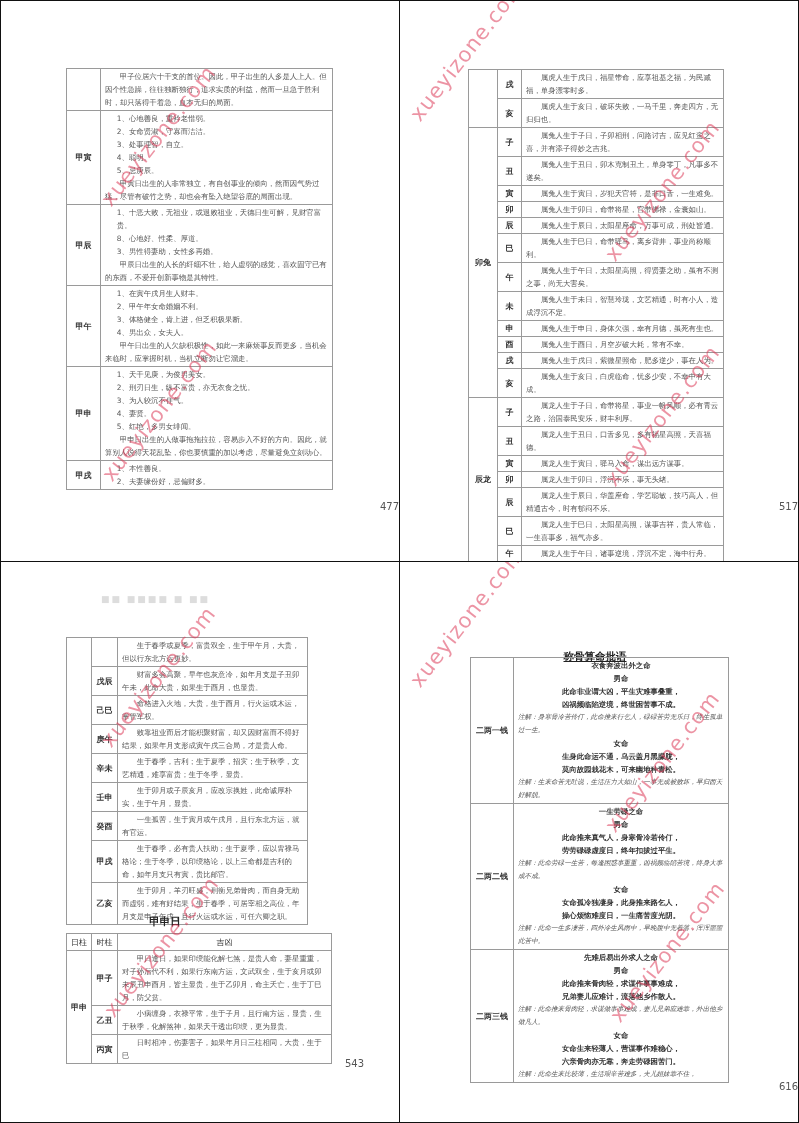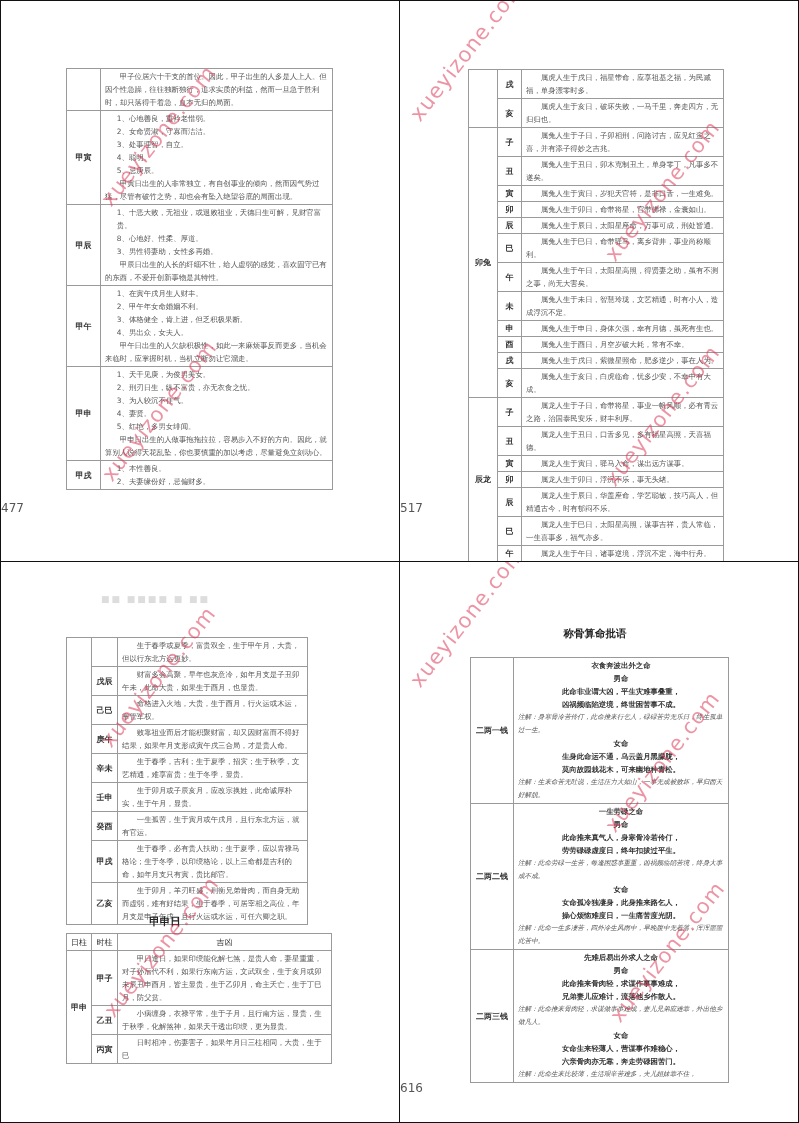--- a/index.html
+++ b/index.html
@@ -13,21 +13,21 @@
   .p2 { left: 400px; top: 1px; width: 398px; height: 560px; }
   .p3 { left: 1px; top: 562px; width: 398px; height: 560px; }
   .p4 { left: 400px; top: 562px; width: 398px; height: 560px; }
   table { border-collapse: collapse; font-size: 7.4px; line-height: 13px; color: #555; }
   td, th { border: 1px solid #9a9a9a; vertical-align: middle; }
   .lbl { text-align: center; font-weight: bold; color: #333; font-size: 8px; }
   .txt { padding: 1px 4px; }
   .txt p { text-indent: 0; }
   .txt p.ind { text-indent: 2em; }
   .li { padding-left: 1.6em; }
-  .pagenum { position: absolute; font-size: 12px; color: #555; width: 100%; text-align: left; }
+  .pagenum { position: absolute; font-size: 10px; color: #555; width: 100%; text-align: right; }
   .watermark { position: absolute; color: rgba(220,60,90,0.55); font-size: 21px; font-family: "DejaVu Sans", sans-serif; transform: rotate(-52deg); transform-origin: left top; white-space: nowrap; letter-spacing: 1px; pointer-events: none; }
   .title { position: absolute; width: 100%; text-align: center; font-weight: bold; color: #222; font-size: 10.5px; }
   .ctr { text-align: center; }
   .b { font-weight: bold; color: #333; }
   .note { font-style: italic; font-family: "DejaVu Serif", serif; font-size: 6.6px; color: #555; text-indent: 2em; }
   .fade { color: #ddd; }
 </style>
 </head>
 <body>
 
@@ -349,21 +349,21 @@
           </td>
         </tr>
       </tbody>
   </table>
   <div class="pagenum" style="top:496px;left:-35px;">543</div>
   <div class="watermark" style="left:95px;top:175px;">xueyizone.com</div>
   <div class="watermark" style="left:98px;top:445px;">xueyizone.com</div>
 </div>
 
 <div class="page p4">
-  <div class="title" style="top:65px;left:-4px;">称骨算命批语</div>
+  <div class="title" style="top:88px;left:-4px;text-decoration:underline;">称骨算命批语</div>
   <table style="position:absolute;left:70px;top:95px;width:259px;">
     <colgroup>
         <col style="width:43px">
         <col>
       </colgroup>
     <tbody id="t616">
         <tr>
           <td class="lbl">二两一钱</td>
           <td class="txt">
             <p class="ctr b">衣食奔波出外之命</p>

